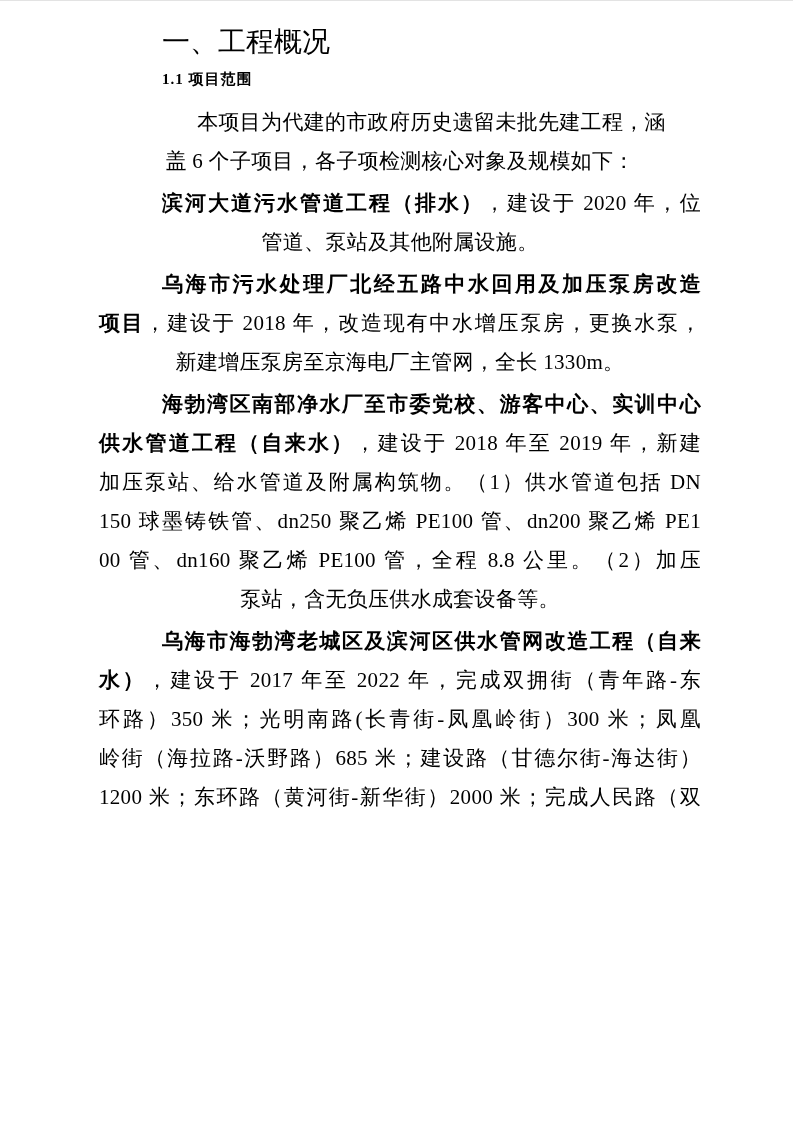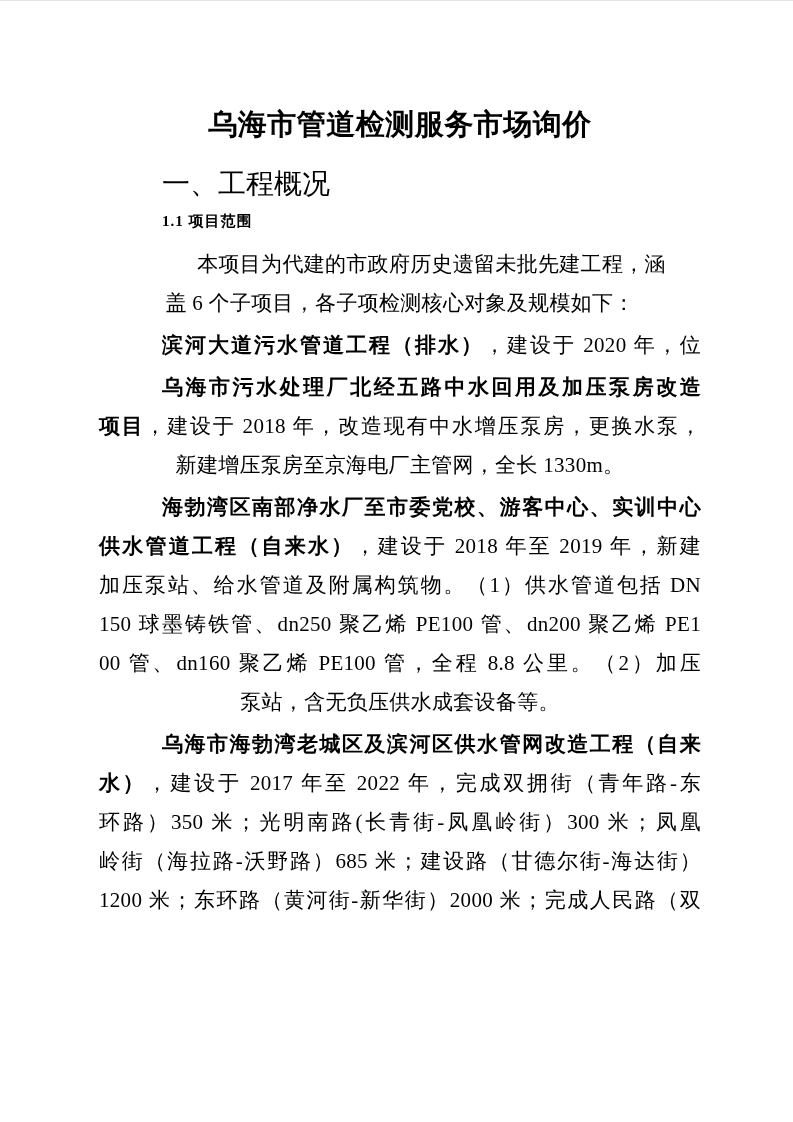--- a/index.html
+++ b/index.html
@@ -65,30 +65,30 @@
     text-align-last: justify;
   }
   .run { font-weight: 400; }
   .run.bold { font-weight: 700; }
 </style>
 </head>
 <body>
 
 <div class="page">
   <div class="content">
-    <div class="doc-title">乌海市管道检测服务市场询价</div>
     <div class="section-heading">一、工程概况</div>
     <div class="subsection-heading">1.1 项目范围</div>
     <div class="doc-body">
         <div class="paragraph">
           <div class="line indent"><span class="run">本项目为代建的市政府历史遗留未批先建工程，涵</span></div>
           <div class="line"><span class="run">盖 6 个子项目，各子项检测核心对象及规模如下：</span></div>
         </div>
         <div class="paragraph">
           <div class="line indent fit"><span class="run bold">滨河大道污水管道工程（排水）</span><span class="run">，建设于 2020 年，位</span></div>
+          <div class="line"><span class="run">管道、泵站及其他附属设施。</span></div>
         </div>
         <div class="paragraph">
           <div class="line indent fit"><span class="run bold">乌海市污水处理厂北经五路中水回用及加压泵房改造</span></div>
           <div class="line fit"><span class="run bold">项目</span><span class="run">，建设于 2018 年，改造现有中水增压泵房，更换水泵，</span></div>
           <div class="line"><span class="run">新建增压泵房至京海电厂主管网，全长 1330m。</span></div>
         </div>
         <div class="paragraph">
           <div class="line indent fit"><span class="run bold">海勃湾区南部净水厂至市委党校、游客中心、实训中心</span></div>
           <div class="line fit"><span class="run bold">供水管道工程（自来水）</span><span class="run">，建设于 2018 年至 2019 年，新建</span></div>
           <div class="line fit"><span class="run">加压泵站、给水管道及附属构筑物。（1）供水管道包括 DN</span></div>

